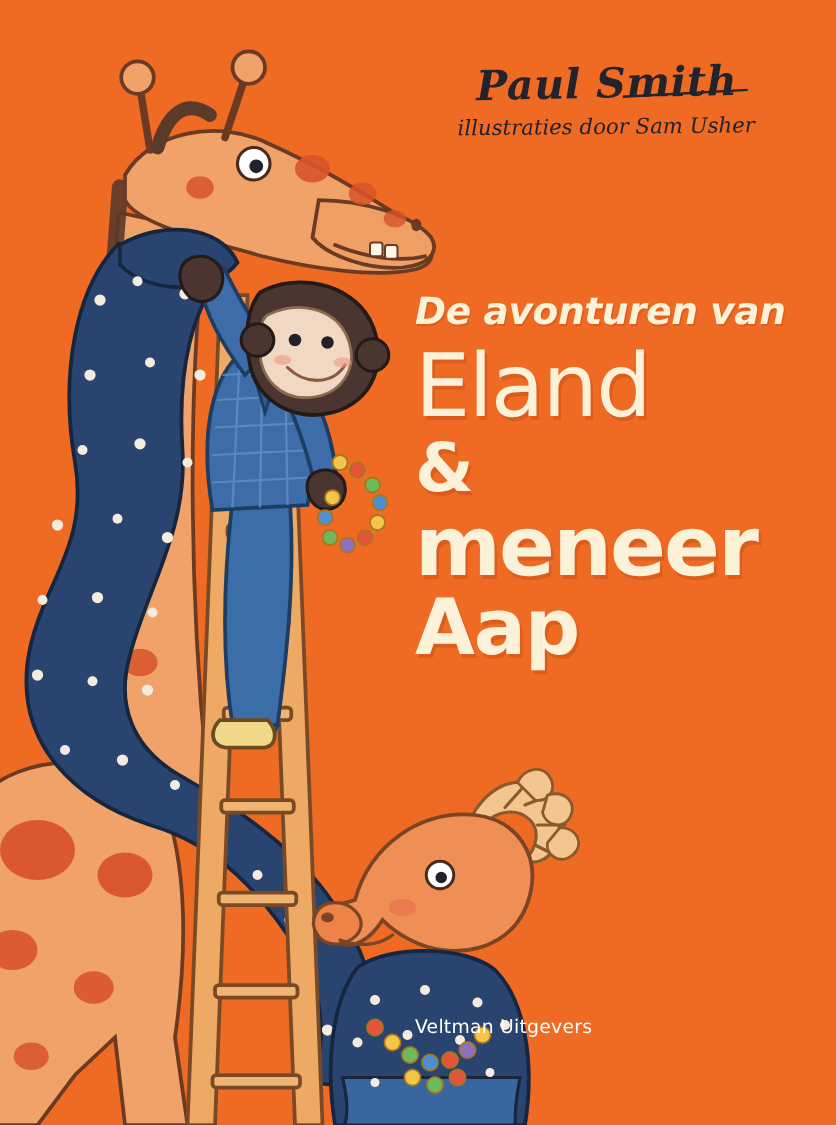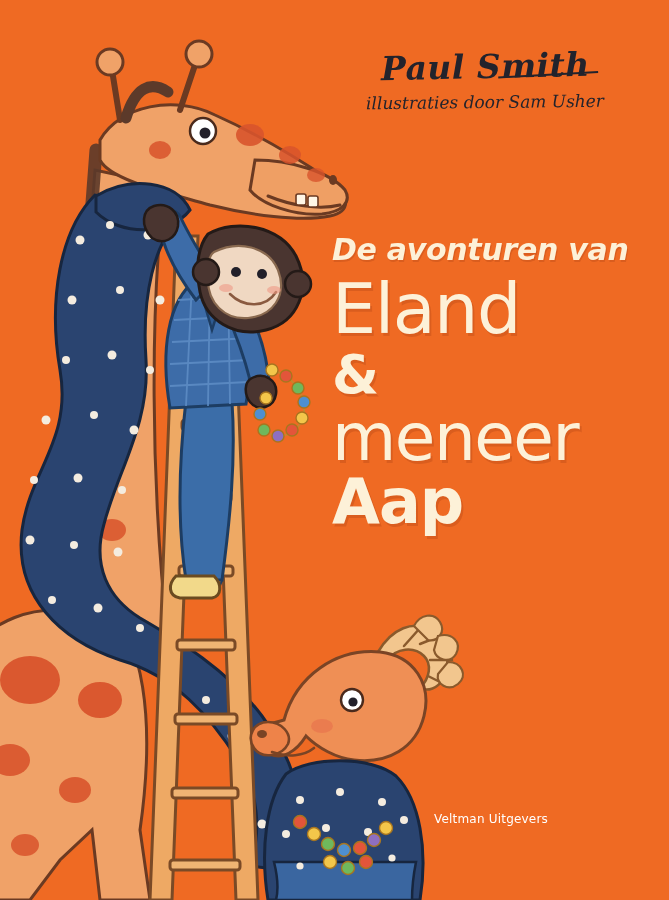--- a/index.html
+++ b/index.html
@@ -92,21 +92,21 @@
   .title-amp {
     font-family: "DejaVu Sans", sans-serif;
     font-weight: bold;
     font-size: 54px;
     line-height: 1.15;
     color: #fdf1d8;
     text-shadow: 2px 3px 0 rgba(120,40,10,0.18);
   }
   .title-main-2 {
     font-family: "DejaVu Sans", sans-serif;
-    font-weight: normal;
+    font-weight: bold;
     font-size: 66px;
     line-height: 0.98;
     letter-spacing: -1.5px;
     color: #fdf1d8;
     text-shadow: 2px 3px 0 rgba(120,40,10,0.18);
   }
   .title-main-3 {
     font-family: "DejaVu Sans", sans-serif;
     font-weight: bold;
     font-size: 62px;
@@ -114,23 +114,22 @@
     letter-spacing: -1px;
     color: #fdf1d8;
     text-shadow: 2px 3px 0 rgba(120,40,10,0.18);
   }
   
   .publisher {
     position: absolute;
     left: 332px;
     top: 812px;
     width: 318px;
-    text-align: center;
-    font-family: "DejaVu Sans", sans-serif;
-    font-size: 12px;
+    font-family: "DejaVu Sans", sans-serif;
+    font-size: 15px;
     letter-spacing: 0.2px;
     color: #ffffff;
   }
   
   .illus {
     position: absolute;
     left: 0;
     top: 0;
     width: 669px;
     height: 900px;

